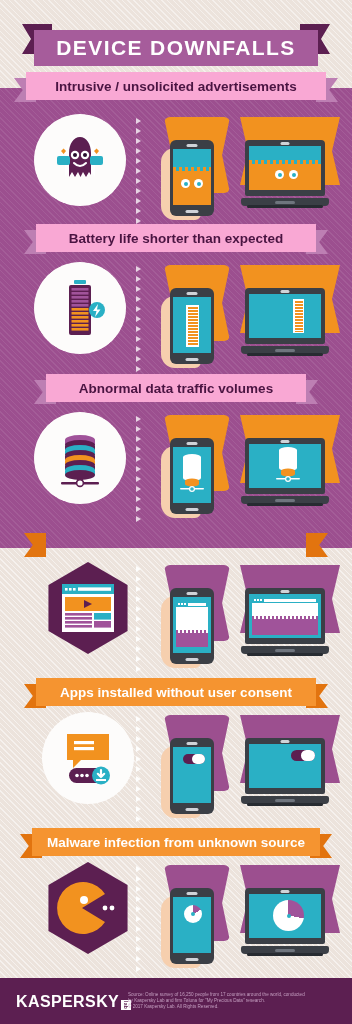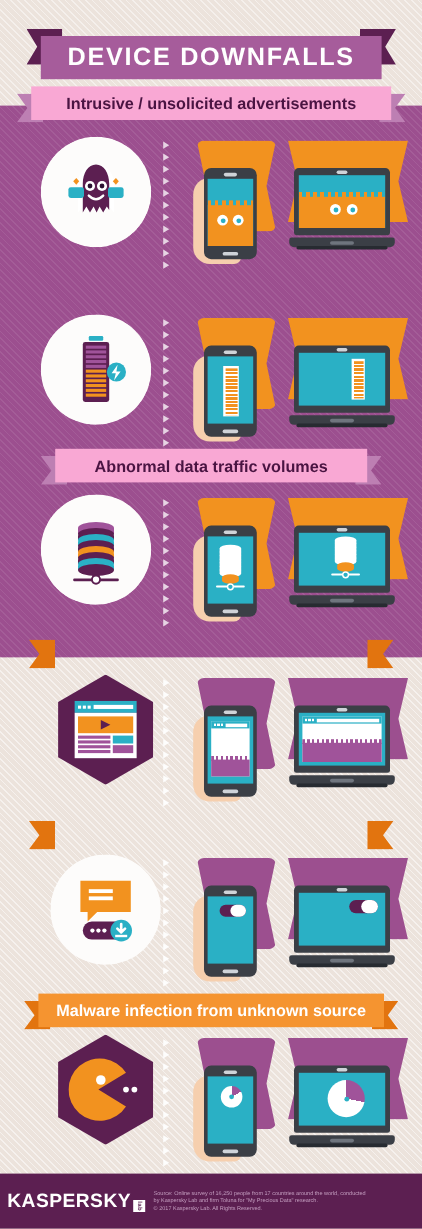--- a/index.html
+++ b/index.html
@@ -144,21 +144,21 @@
     background:repeating-linear-gradient(90deg,#a0539a 0 2px,transparent 2px 4px);}
 
   .toggle{position:absolute;width:22px;height:10px;border-radius:6px;background:#5c1f51;}
   .toggle .knob{position:absolute;right:0;top:0;width:13px;height:10px;border-radius:6px;background:#fff;}
 
   .pie{position:absolute;border-radius:50%;background:#fff;}
   .pie .hub{position:absolute;left:50%;top:50%;transform:translate(-50%,-50%);
     width:4px;height:4px;border-radius:50%;background:#2ab0c5;}
 
   
-  .logo{position:absolute;left:6px;top:993px;display:flex;align-items:flex-end;}
+  .logo{position:absolute;left:16px;top:993px;display:flex;align-items:flex-end;}
   .logo .word{color:#fff;font-size:16px;font-weight:bold;letter-spacing:.4px;
     font-family:"Liberation Sans", sans-serif;}
   .logo .lab{display:inline-block;margin-left:2px;margin-bottom:1px;background:#fff;color:#5c1f51;
     font-size:5px;font-weight:bold;line-height:6px;padding:1px 2px;
     writing-mode:vertical-rl;letter-spacing:.3px;}
   .source{position:absolute;left:128px;top:992px;width:210px;color:#c49ec0;
     font-size:4.6px;line-height:6px;}
 </style>
 </head>
 <body>
@@ -252,20 +252,27 @@
           <div class="eye" style="left:26px;top:6px;"></div>
           <div class="eye" style="left:40px;top:6px;"></div>
         </div>
       </div>
     </div>
     <div class="base"></div>
     <div class="pad"></div>
     <div class="foot"></div>
   </div>
 
+  <div class="label-wrap lb-white" style="left:24px;top:224px;width:304px;">
+    <div class="label-tail l"></div>
+    <div class="label-tail r"></div>
+    <div class="label-band">
+      <div class="label-text">Battery life shorter than expected</div>
+    </div>
+  </div>
 
   <div class="badge" style="left:34px;top:262px;">
     <div class="starburst">
       <div class="inner">
         <svg width="58" height="62" viewBox="0 0 58 62">
           <rect x="23" y="3" width="12" height="4" rx="1" fill="#2ab0c5"></rect>
           <rect x="18" y="8" width="22" height="50" rx="2" fill="#5c1f51"></rect>
           <g fill="#a0539a">
             <rect x="20.5" y="11" width="17" height="2.6"></rect>
               <rect x="20.5" y="15" width="17" height="2.6"></rect>
@@ -552,20 +559,23 @@
       </div>
     </div>
     <div class="base"></div>
     <div class="pad"></div>
     <div class="foot"></div>
   </div>
 
   <div class="label-wrap lb-orange" style="left:24px;top:678px;width:304px;">
     <div class="label-tail l"></div>
     <div class="label-tail r"></div>
+    <div class="label-band">
+      <div class="label-text">Apps installed without user consent</div>
+    </div>
   </div>
 
   <div class="badge" style="left:42px;top:712px;">
     <div class="starburst">
       <div class="inner">
         <svg width="62" height="56" viewBox="0 0 62 56">
           <path d="M10 4h42v26H24l-8 8v-8h-6z" fill="#f2921f"></path>
           <rect x="17" y="11" width="20" height="3.2" fill="#fff"></rect>
           <rect x="17" y="17" width="20" height="3.2" fill="#fff"></rect>
           <rect x="12" y="38" width="40" height="15" rx="7.5" fill="#5c1f51"></rect>

